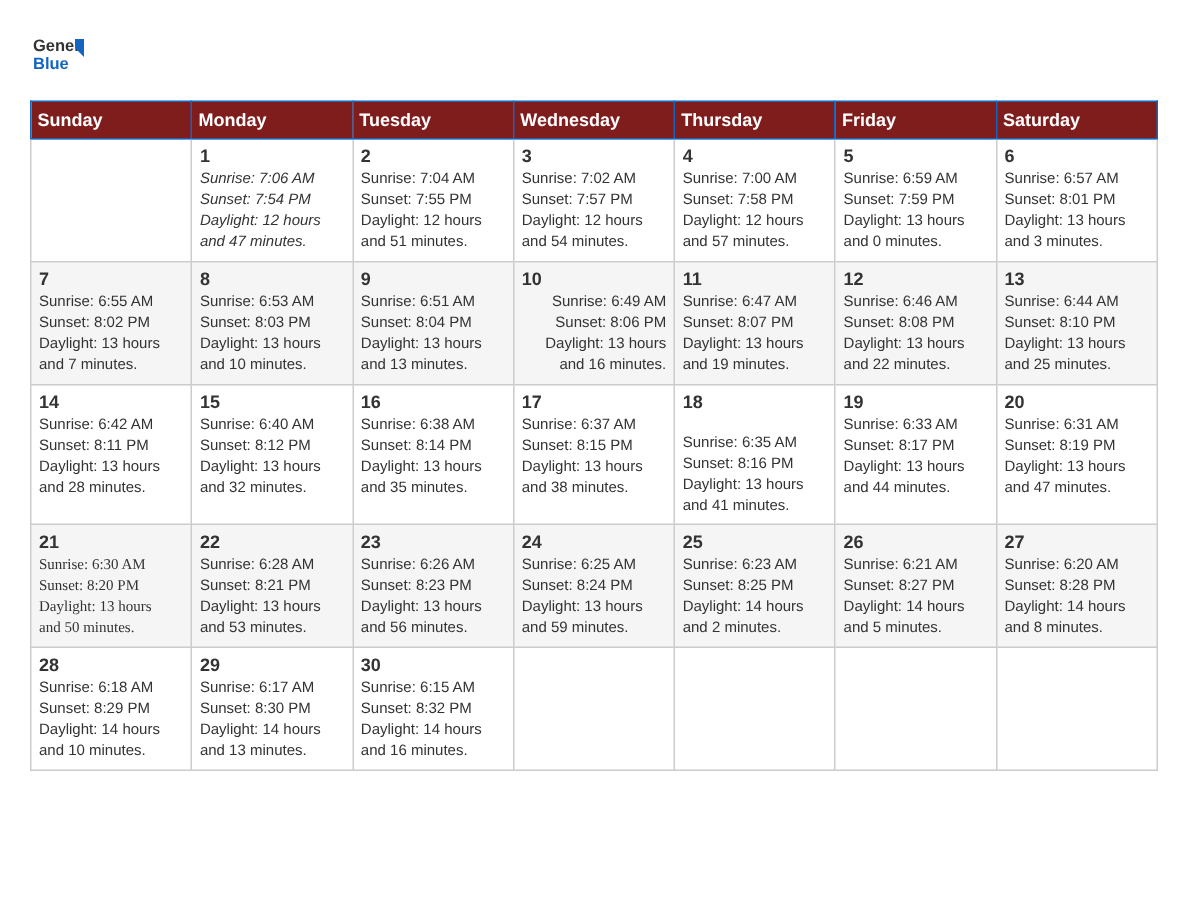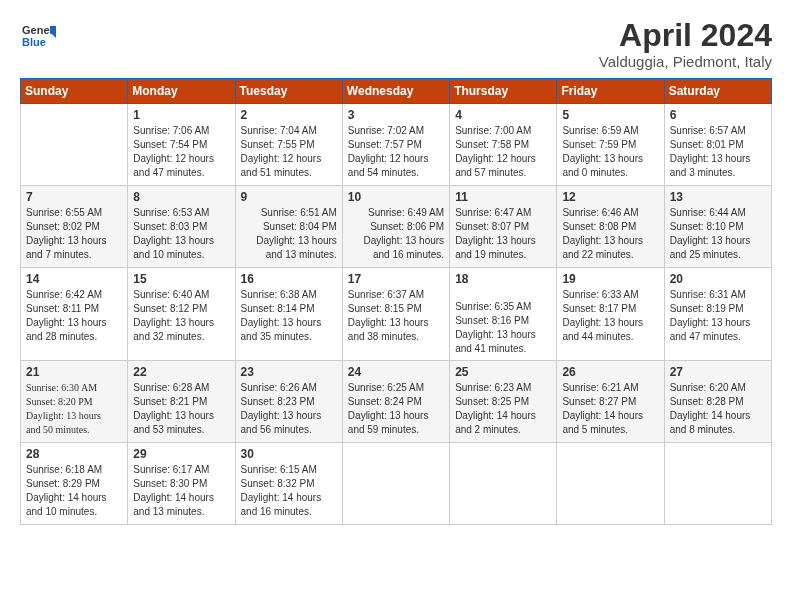--- a/index.html
+++ b/index.html
@@ -36,21 +36,21 @@
     .location {
       font-size: 15px;
       color: #555;
     }
     table {
       width: 100%;
       border-collapse: collapse;
       table-layout: fixed;
     }
     thead tr {
-      background-color: #c2410c;
+      background-color: #7f1d1d;
     }
     thead th {
       color: #fff;
       font-size: 12px;
       font-weight: bold;
       padding: 5px 4px;
       text-align: left;
       border: 1px solid #1565c0;
     }
     tbody tr {
@@ -90,44 +90,40 @@
     <div class="logo">
       <div>
         <svg width="36" height="36" viewBox="0 0 36 36">
           <rect x="0" y="0" width="36" height="36" fill="white"></rect>
           <text x="2" y="16" font-size="11" font-weight="bold" fill="#333" font-family="Arial">General</text>
           <text x="2" y="28" font-size="11" font-weight="bold" fill="#1565c0" font-family="Arial">Blue</text>
           <polygon points="30,8 36,8 36,20 30,14" fill="#1565c0"></polygon>
         </svg>
       </div>
     </div>
-    <div class="title-block">
-      <div class="month-title">April 2024</div>
-      <div class="location">Valduggia, Piedmont, Italy</div>
-    </div>
   </div>
 
   <table>
     <thead>
       <tr>
       <th>Sunday</th>
           <th>Monday</th>
           <th>Tuesday</th>
           <th>Wednesday</th>
           <th>Thursday</th>
           <th>Friday</th>
           <th>Saturday</th>
         </tr>
     </thead>
     <tbody id="calendar-body">
     <tr>
           <td></td>
           <td>
             <span class="day-number">1</span>
-            <div class="day-info" style="white-space: pre-line;">Sunrise: 7:06 AM
+            <div class="day-info" style="white-space: pre-line; font-style: italic;">Sunrise: 7:06 AM
 Sunset: 7:54 PM
 Daylight: 12 hours
 and 47 minutes.</div>
           </td>
           <td>
             <span class="day-number">2</span>
             <div class="day-info" style="white-space: pre-line;">Sunrise: 7:04 AM
 Sunset: 7:55 PM
 Daylight: 12 hours
 and 51 minutes.</div>
@@ -171,21 +167,21 @@
           </td>
           <td>
             <span class="day-number">8</span>
             <div class="day-info" style="white-space: pre-line;">Sunrise: 6:53 AM
 Sunset: 8:03 PM
 Daylight: 13 hours
 and 10 minutes.</div>
           </td>
           <td>
             <span class="day-number">9</span>
-            <div class="day-info" style="white-space: pre-line; text-align: right;">Sunrise: 6:51 AM
+            <div class="day-info" style="white-space: pre-line;">Sunrise: 6:51 AM
 Sunset: 8:04 PM
 Daylight: 13 hours
 and 13 minutes.</div>
           </td>
           <td>
             <span class="day-number">10</span>
             <div class="day-info" style="white-space: pre-line; text-align: right;">Sunrise: 6:49 AM
 Sunset: 8:06 PM
 Daylight: 13 hours
 and 16 minutes.</div>

